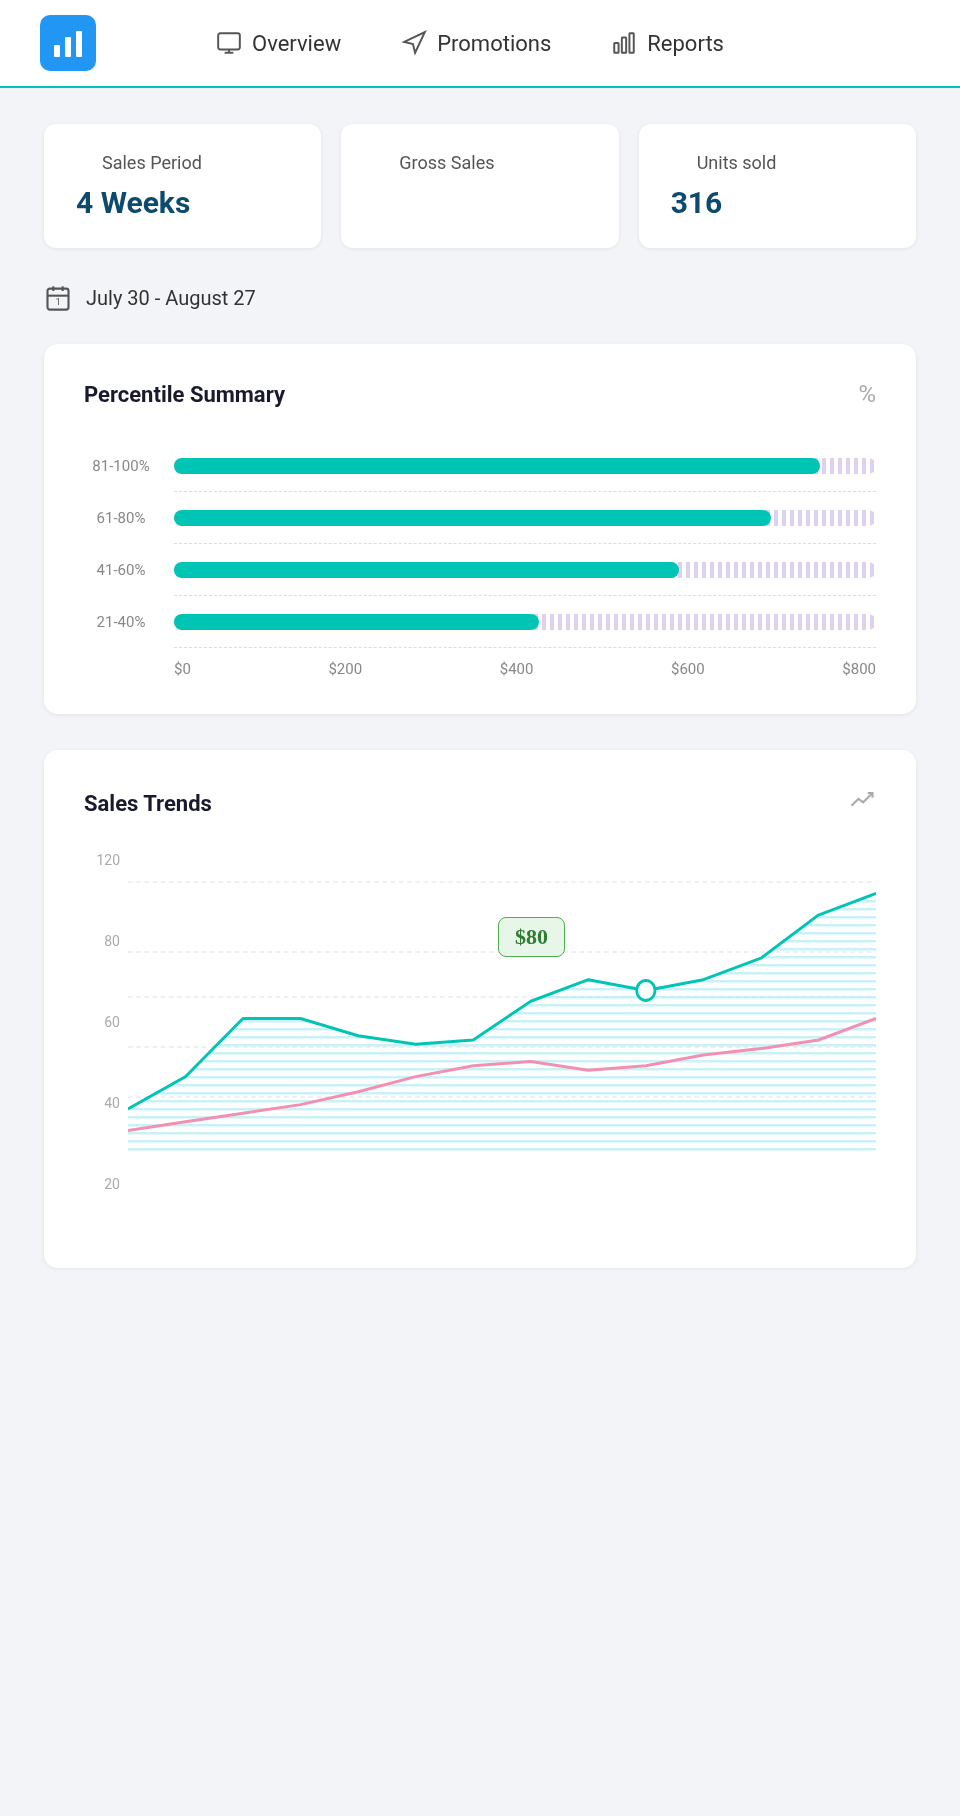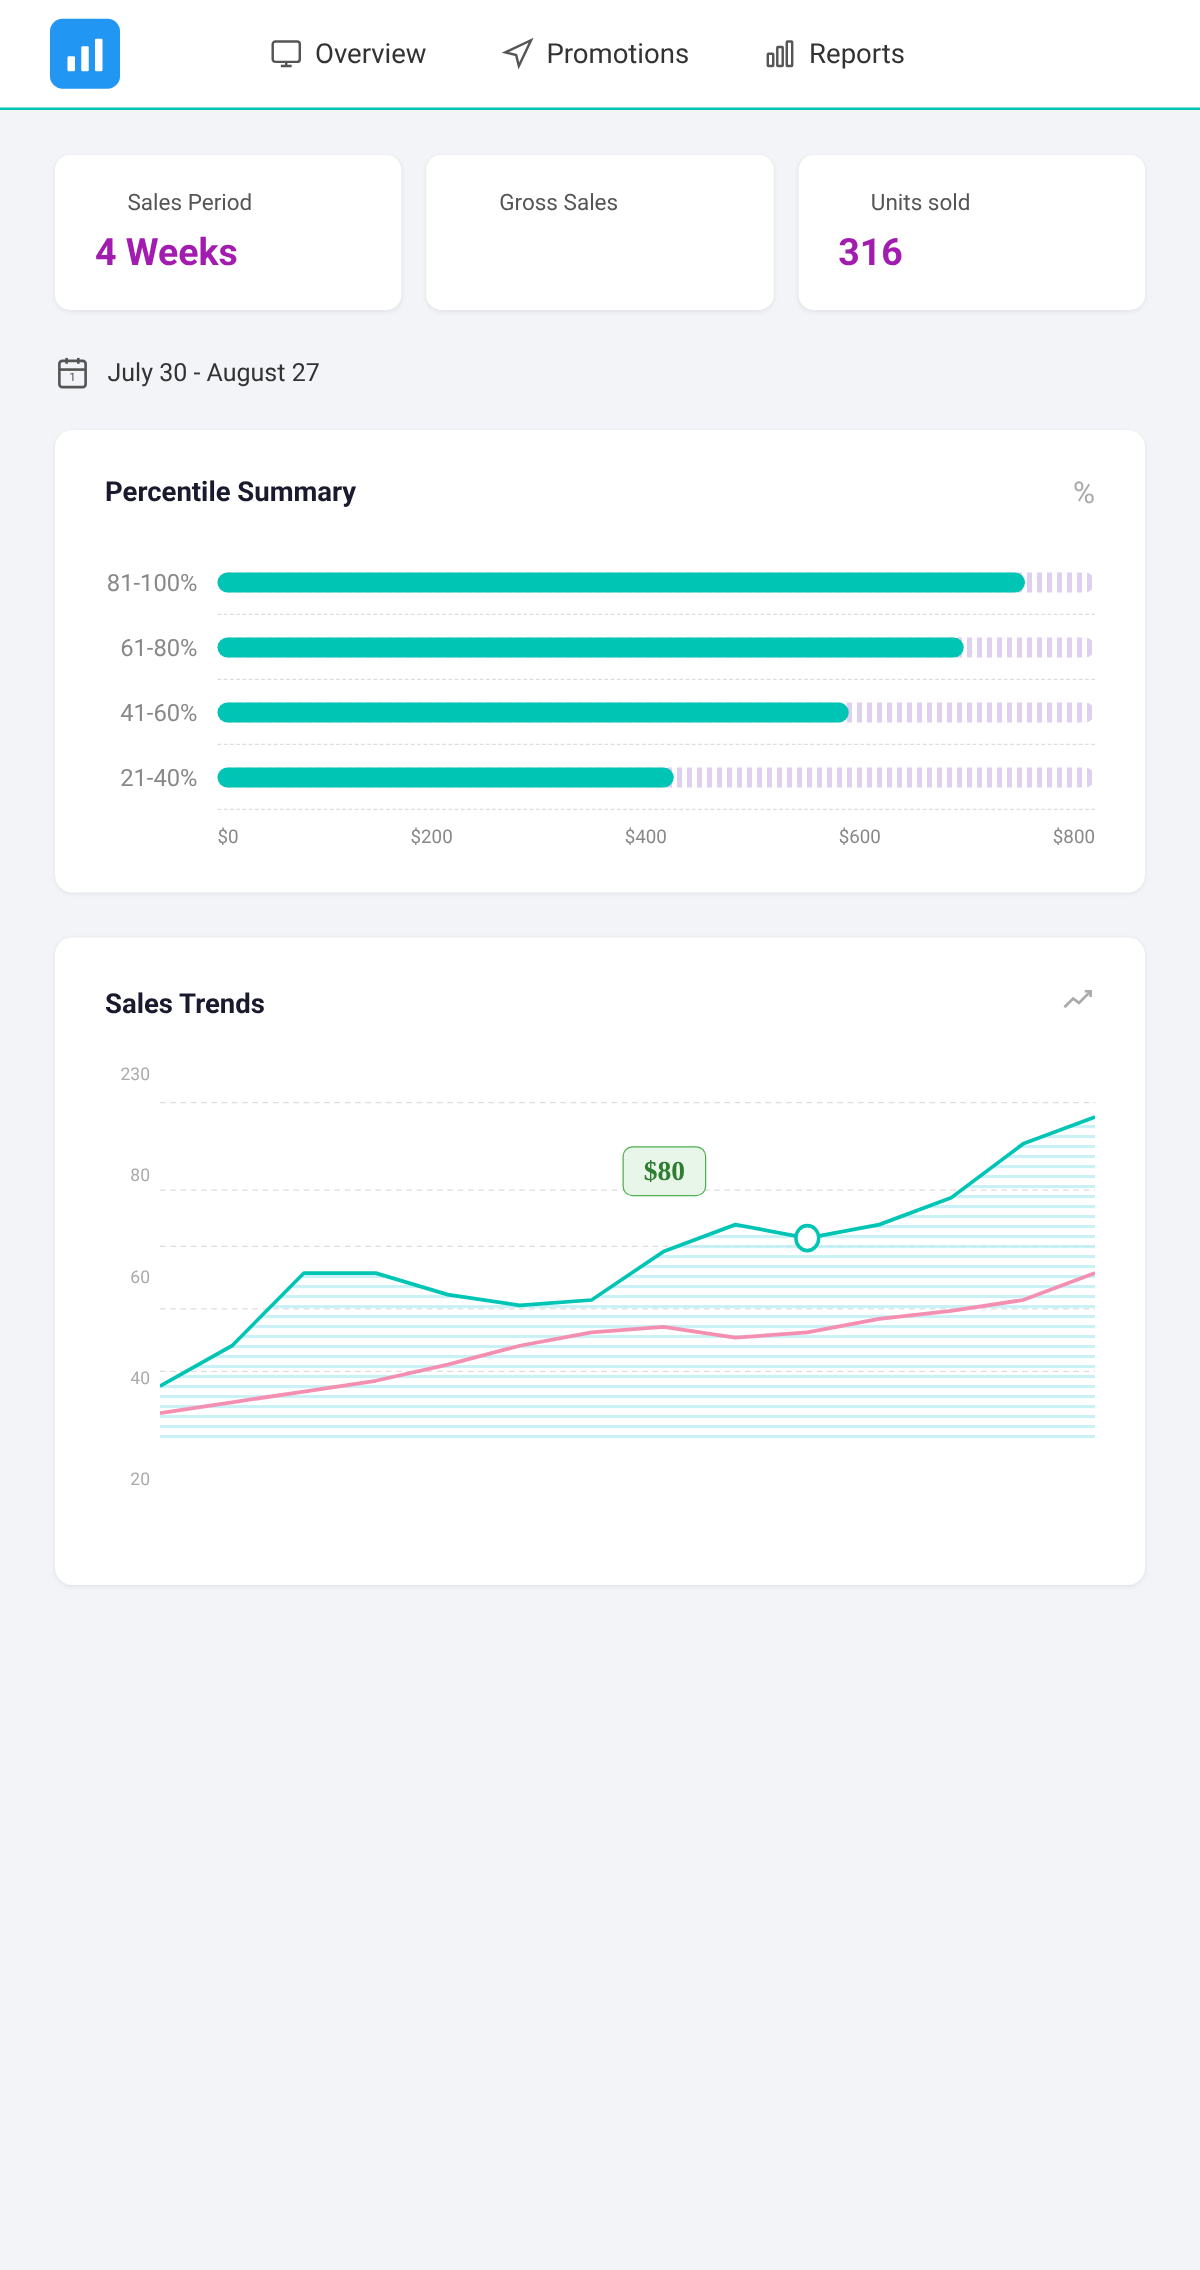--- a/index.html
+++ b/index.html
@@ -67,21 +67,21 @@
     .card-label {
       font-size: 18px;
       color: #555;
       margin-bottom: 12px;
       font-weight: 400;
       margin-left: 26px;
     }
     .card-value {
       font-size: 30px;
       font-weight: 700;
-      color: #a21caf;
+      color: #0c4a6e;
     }
 
     
     .date-range {
       display: flex;
       align-items: center;
       gap: 14px;
       font-size: 20px;
       color: #333;
       margin-bottom: 32px;
@@ -117,23 +117,23 @@
     .bar-chart {
       width: 100%;
     }
     .bar-row {
       display: flex;
       align-items: center;
       margin-bottom: 0;
     }
     .bar-label {
       width: 90px;
-      font-size: 19px;
+      font-size: 15px;
       color: #888;
-      text-align: right;
+      text-align: center;
       padding-right: 16px;
       flex-shrink: 0;
     }
     .bar-container {
       flex: 1;
       position: relative;
       height: 52px;
       display: flex;
       align-items: center;
       border-bottom: 1px dashed #ddd;
@@ -329,21 +329,21 @@
       <span class="chart-title">Sales Trends</span>
       <span class="chart-icon">
         <svg width="28" height="28" viewBox="0 0 24 24" fill="none" stroke="#aaa" stroke-width="1.8">
           <polyline points="3,17 9,11 13,14 21,6"></polyline>
           <polyline points="17,6 21,6 21,10"></polyline>
         </svg>
       </span>
     </div>
     <div class="trend-chart-area">
       <div class="trend-y-labels">
-        <span class="trend-y-label">230</span>
+        <span class="trend-y-label">120</span>
         <span class="trend-y-label">80</span>
         <span class="trend-y-label">60</span>
         <span class="trend-y-label">40</span>
         <span class="trend-y-label">20</span>
       </div>
       <div class="trend-svg-area">
         <svg id="trend-svg" width="100%" height="100%" viewBox="0 0 820 380" preserveAspectRatio="none">
 
           <line x1="0" y1="30" x2="820" y2="30" stroke="#ddd" stroke-width="1" stroke-dasharray="5,4"></line>
           <line x1="0" y1="100" x2="820" y2="100" stroke="#ddd" stroke-width="1" stroke-dasharray="5,4"></line>

